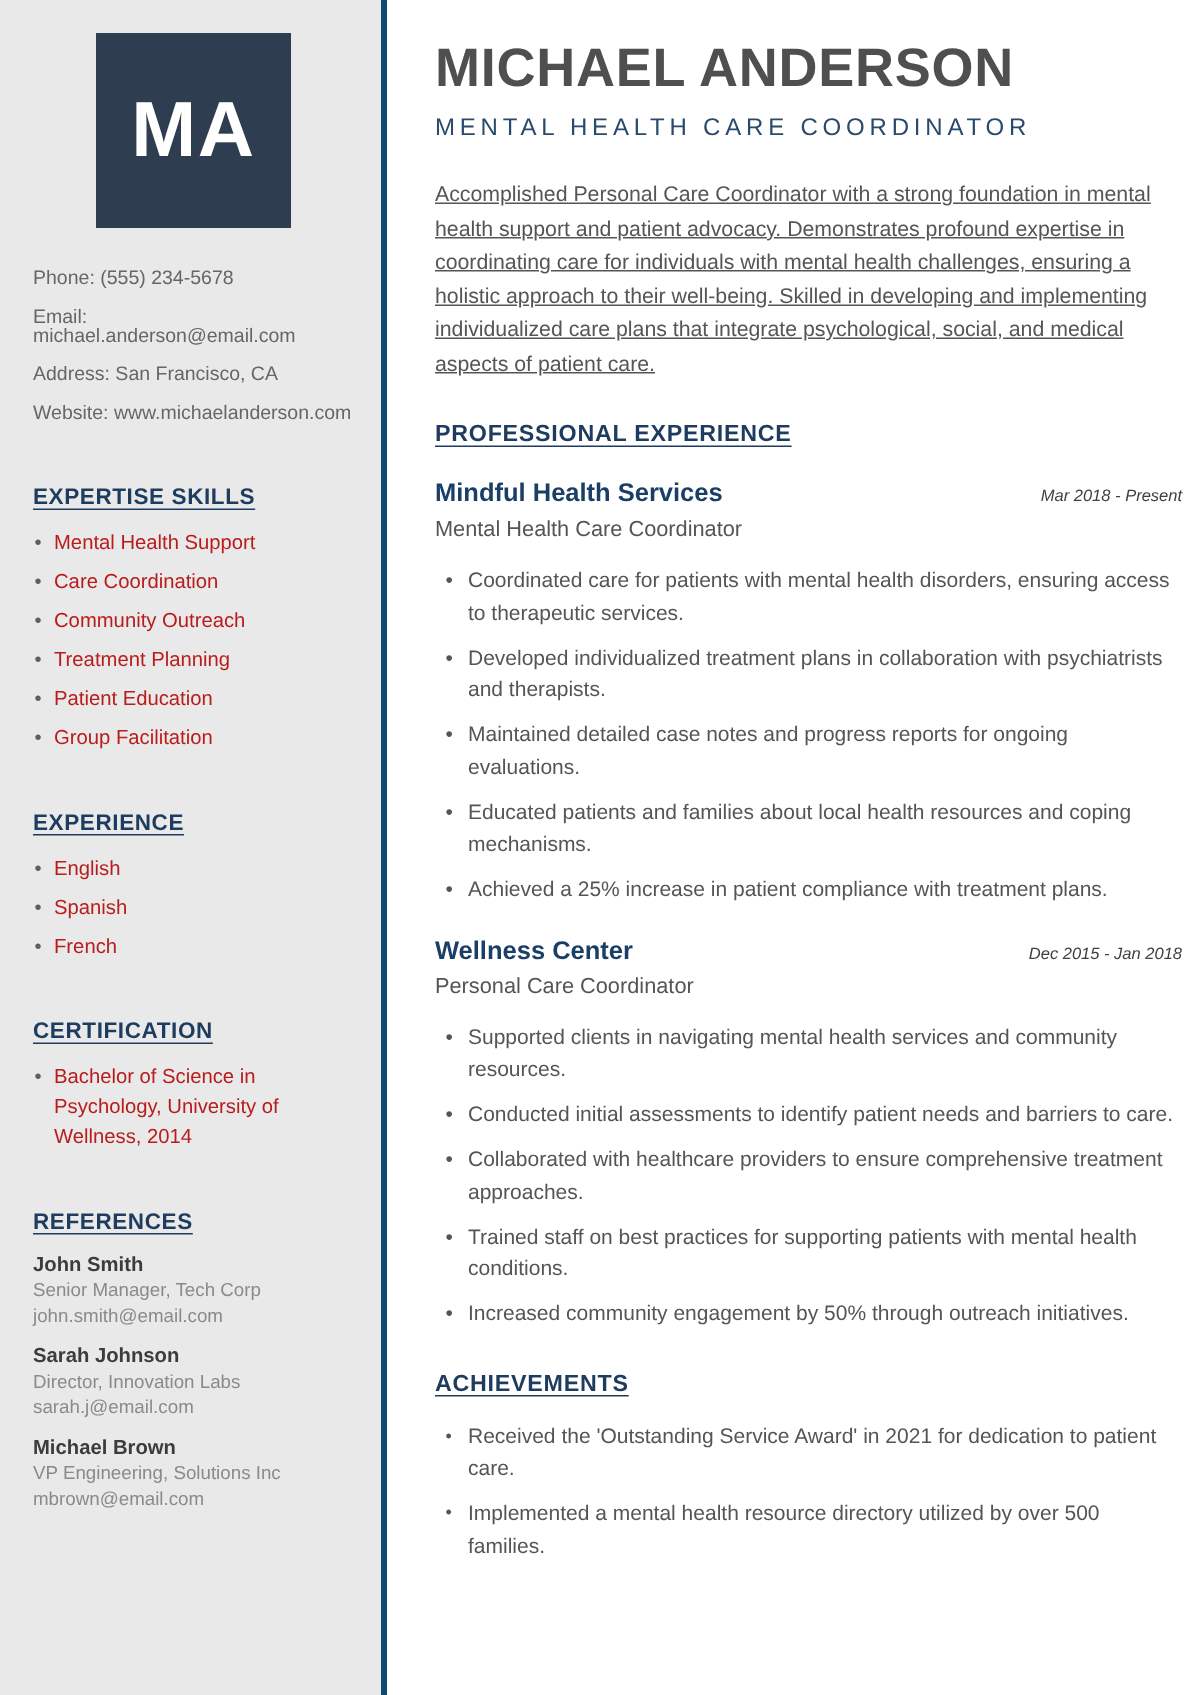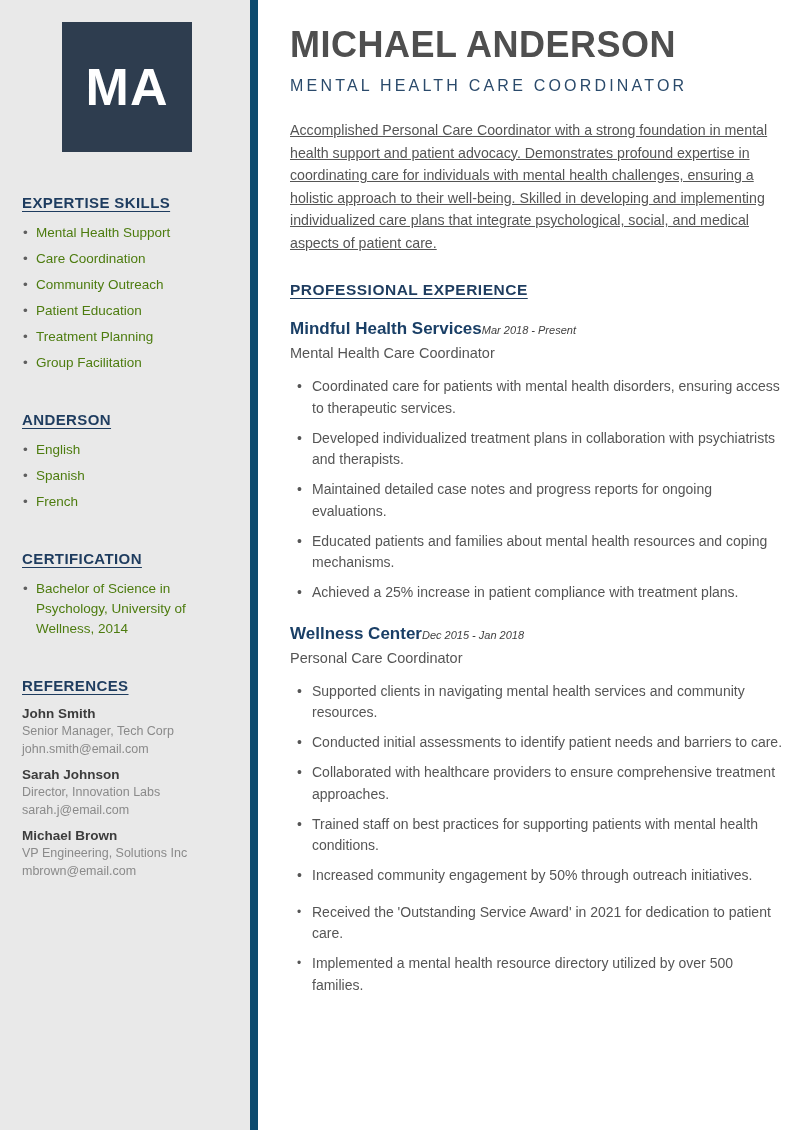--- a/index.html
+++ b/index.html
@@ -13,21 +13,21 @@
     height: 1130px;
     display: flex;
     background: #ffffff;
     overflow: hidden;
   }
   
   .sidebar {
     width: 258px;
     flex-shrink: 0;
     background: #e9e9e9;
-    border-right: 8px solid #0c4a6e;
+    border-right: 4px solid #0c4a6e;
     box-sizing: border-box;
     padding: 22px 18px 30px 22px;
   }
   .logo {
     width: 130px;
     height: 130px;
     background: #2e3d4f;
     margin: 0 auto;
     display: flex;
     align-items: center;
@@ -58,21 +58,21 @@
     margin: 38px 0 12px 0;
   }
   .side-heading.first {
     margin-top: 42px;
   }
   ul.side-list {
     list-style: none;
     margin: 0;
     padding: 0;
     font-size: 13.5px;
-    color: #4d7c0f;
+    color: #b91c1c;
   }
   ul.side-list li {
     position: relative;
     padding-left: 14px;
     line-height: 20px;
     margin-bottom: 6px;
   }
   ul.side-list li::before {
     content: "•";
     position: absolute;
@@ -126,20 +126,21 @@
     font-size: 15.5px;
     font-weight: bold;
     color: #1e3c5f;
     text-decoration: underline;
     text-underline-offset: 3px;
     letter-spacing: 0.5px;
     margin: 27px 0 0 0;
   }
   .job-header {
     display: flex;
+    justify-content: space-between;
     align-items: baseline;
     margin-top: 20px;
   }
   .company {
     font-size: 17px;
     font-weight: bold;
     color: #1a3f66;
   }
   .dates {
     font-size: 11px;
@@ -178,32 +179,38 @@
 <body>
 
 <div class="page">
 
   <aside class="sidebar">
 
     <div class="logo">
       <span>MA</span>
     </div>
 
+    <div class="contact">
+      <p>Phone: (555) 234-5678</p>
+      <p>Email: michael.anderson@email.com</p>
+      <p>Address: San Francisco, CA</p>
+      <p>Website: www.michaelanderson.com</p>
+    </div>
 
     <div class="side-heading first">EXPERTISE SKILLS</div>
     <ul class="side-list">
       <li>Mental Health Support</li>
       <li>Care Coordination</li>
       <li>Community Outreach</li>
+      <li>Treatment Planning</li>
       <li>Patient Education</li>
-      <li>Treatment Planning</li>
       <li>Group Facilitation</li>
     </ul>
 
-    <div class="side-heading">ANDERSON</div>
+    <div class="side-heading">EXPERIENCE</div>
     <ul class="side-list">
       <li>English</li>
       <li>Spanish</li>
       <li>French</li>
     </ul>
 
     <div class="side-heading">CERTIFICATION</div>
     <ul class="side-list">
       <li>Bachelor of Science in Psychology, University of Wellness, 2014</li>
     </ul>
@@ -240,40 +247,41 @@
     <section>
       <div class="job-header">
         <span class="company">Mindful Health Services</span>
         <span class="dates">Mar 2018 - Present</span>
       </div>
       <div class="role">Mental Health Care Coordinator</div>
       <ul class="bullets">
         <li>Coordinated care for patients with mental health disorders, ensuring access to therapeutic services.</li>
         <li>Developed individualized treatment plans in collaboration with psychiatrists and therapists.</li>
         <li>Maintained detailed case notes and progress reports for ongoing evaluations.</li>
-        <li>Educated patients and families about mental health resources and coping mechanisms.</li>
+        <li>Educated patients and families about local health resources and coping mechanisms.</li>
         <li>Achieved a 25% increase in patient compliance with treatment plans.</li>
       </ul>
     </section>
 
     <section>
       <div class="job-header">
         <span class="company">Wellness Center</span>
         <span class="dates">Dec 2015 - Jan 2018</span>
       </div>
       <div class="role">Personal Care Coordinator</div>
       <ul class="bullets">
         <li>Supported clients in navigating mental health services and community resources.</li>
         <li>Conducted initial assessments to identify patient needs and barriers to care.</li>
         <li>Collaborated with healthcare providers to ensure comprehensive treatment approaches.</li>
         <li>Trained staff on best practices for supporting patients with mental health conditions.</li>
         <li>Increased community engagement by 50% through outreach initiatives.</li>
       </ul>
     </section>
 
+    <h2 class="section-heading">ACHIEVEMENTS</h2>
     <ul class="bullets small-dot">
       <li>Received the 'Outstanding Service Award' in 2021 for dedication to patient care.</li>
       <li>Implemented a mental health resource directory utilized by over 500 families.</li>
 
     </ul>
 
   </main>
 </div>
 
 </body></html>

